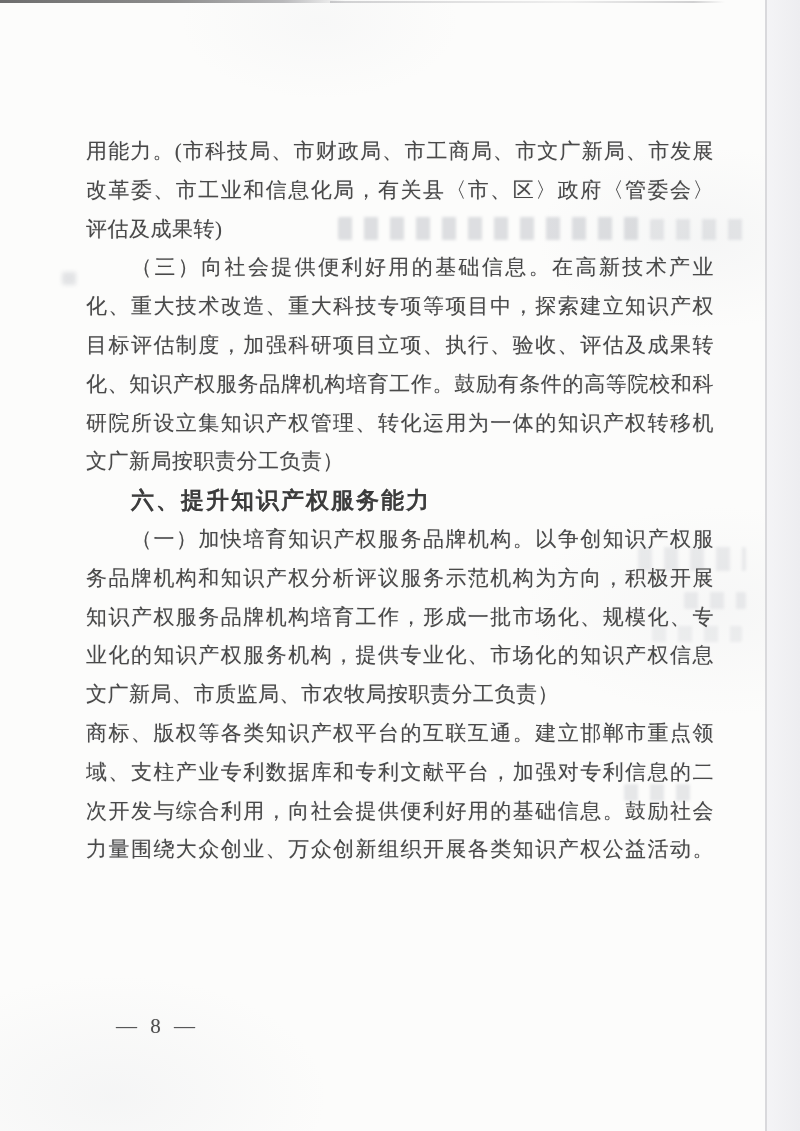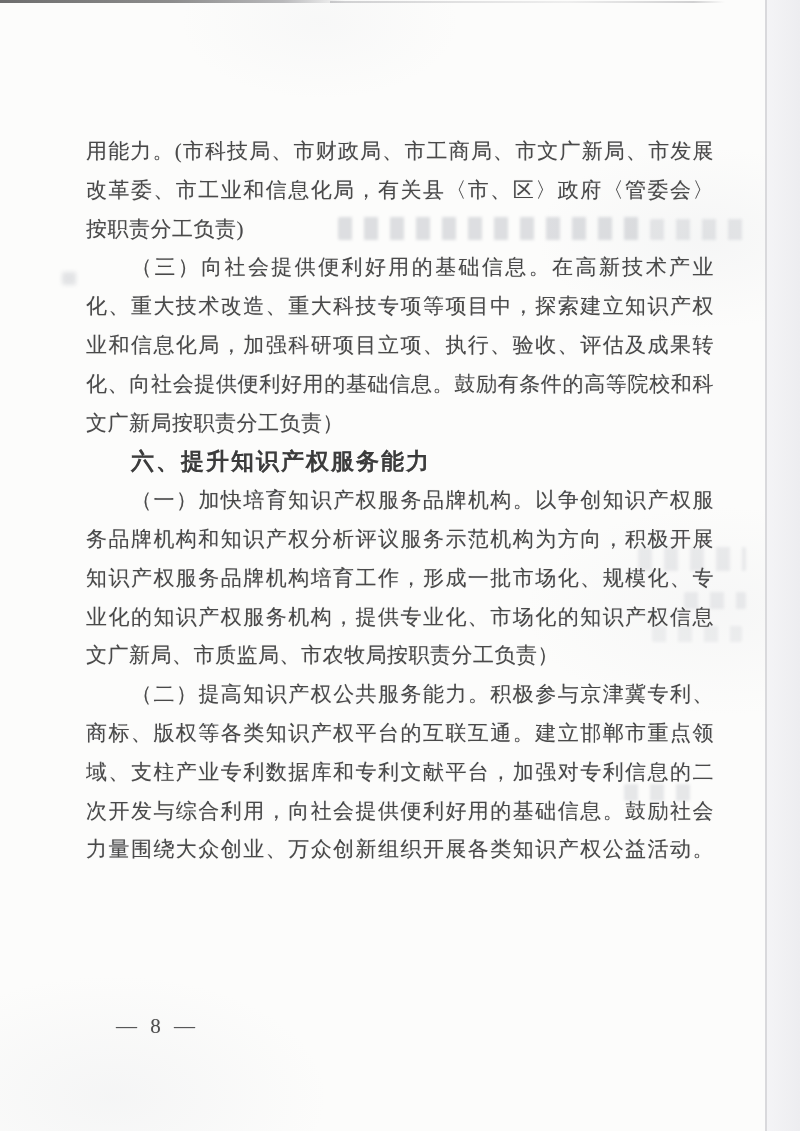--- a/index.html
+++ b/index.html
@@ -96,33 +96,33 @@
   <div class="bleed bleed-a2"></div>
   <div class="bleed bleed-b1"></div>
   <div class="bleed bleed-b2"></div>
   <div class="bleed bleed-b3"></div>
   <div class="bleed bleed-c"></div>
   <div class="bleed bleed-d"></div>
 
   <div class="textblock">
       <div class="line">用能力。(市科技局、市财政局、市工商局、市文广新局、市发展</div>
       <div class="line">改革委、市工业和信息化局，有关县〈市、区〉政府〈管委会〉</div>
-      <div class="line short">按职责分工负责)</div>
+      <div class="line short">评估及成果转)</div>
       <div class="line indent">（三）向社会提供便利好用的基础信息。在高新技术产业</div>
       <div class="line">化、重大技术改造、重大科技专项等项目中，探索建立知识产权</div>
-      <div class="line">业和信息化局，加强科研项目立项、执行、验收、评估及成果转</div>
-      <div class="line">化、向社会提供便利好用的基础信息。鼓励有条件的高等院校和科</div>
+      <div class="line">目标评估制度，加强科研项目立项、执行、验收、评估及成果转</div>
+      <div class="line">化、知识产权服务品牌机构培育工作。鼓励有条件的高等院校和科</div>
+      <div class="line">研院所设立集知识产权管理、转化运用为一体的知识产权转移机</div>
       <div class="line short">文广新局按职责分工负责）</div>
       <div class="line indent short heading">六、提升知识产权服务能力</div>
       <div class="line indent">（一）加快培育知识产权服务品牌机构。以争创知识产权服</div>
       <div class="line">务品牌机构和知识产权分析评议服务示范机构为方向，积极开展</div>
       <div class="line">知识产权服务品牌机构培育工作，形成一批市场化、规模化、专</div>
       <div class="line">业化的知识产权服务机构，提供专业化、市场化的知识产权信息</div>
       <div class="line short">文广新局、市质监局、市农牧局按职责分工负责）</div>
-      <div class="line indent">（二）提高知识产权公共服务能力。积极参与京津冀专利、</div>
       <div class="line">商标、版权等各类知识产权平台的互联互通。建立邯郸市重点领</div>
       <div class="line">域、支柱产业专利数据库和专利文献平台，加强对专利信息的二</div>
       <div class="line">次开发与综合利用，向社会提供便利好用的基础信息。鼓励社会</div>
       <div class="line">力量围绕大众创业、万众创新组织开展各类知识产权公益活动。</div>
     </div>
 
   <div class="page-number">— 8 —</div>
 </div>
 
 </body></html>

